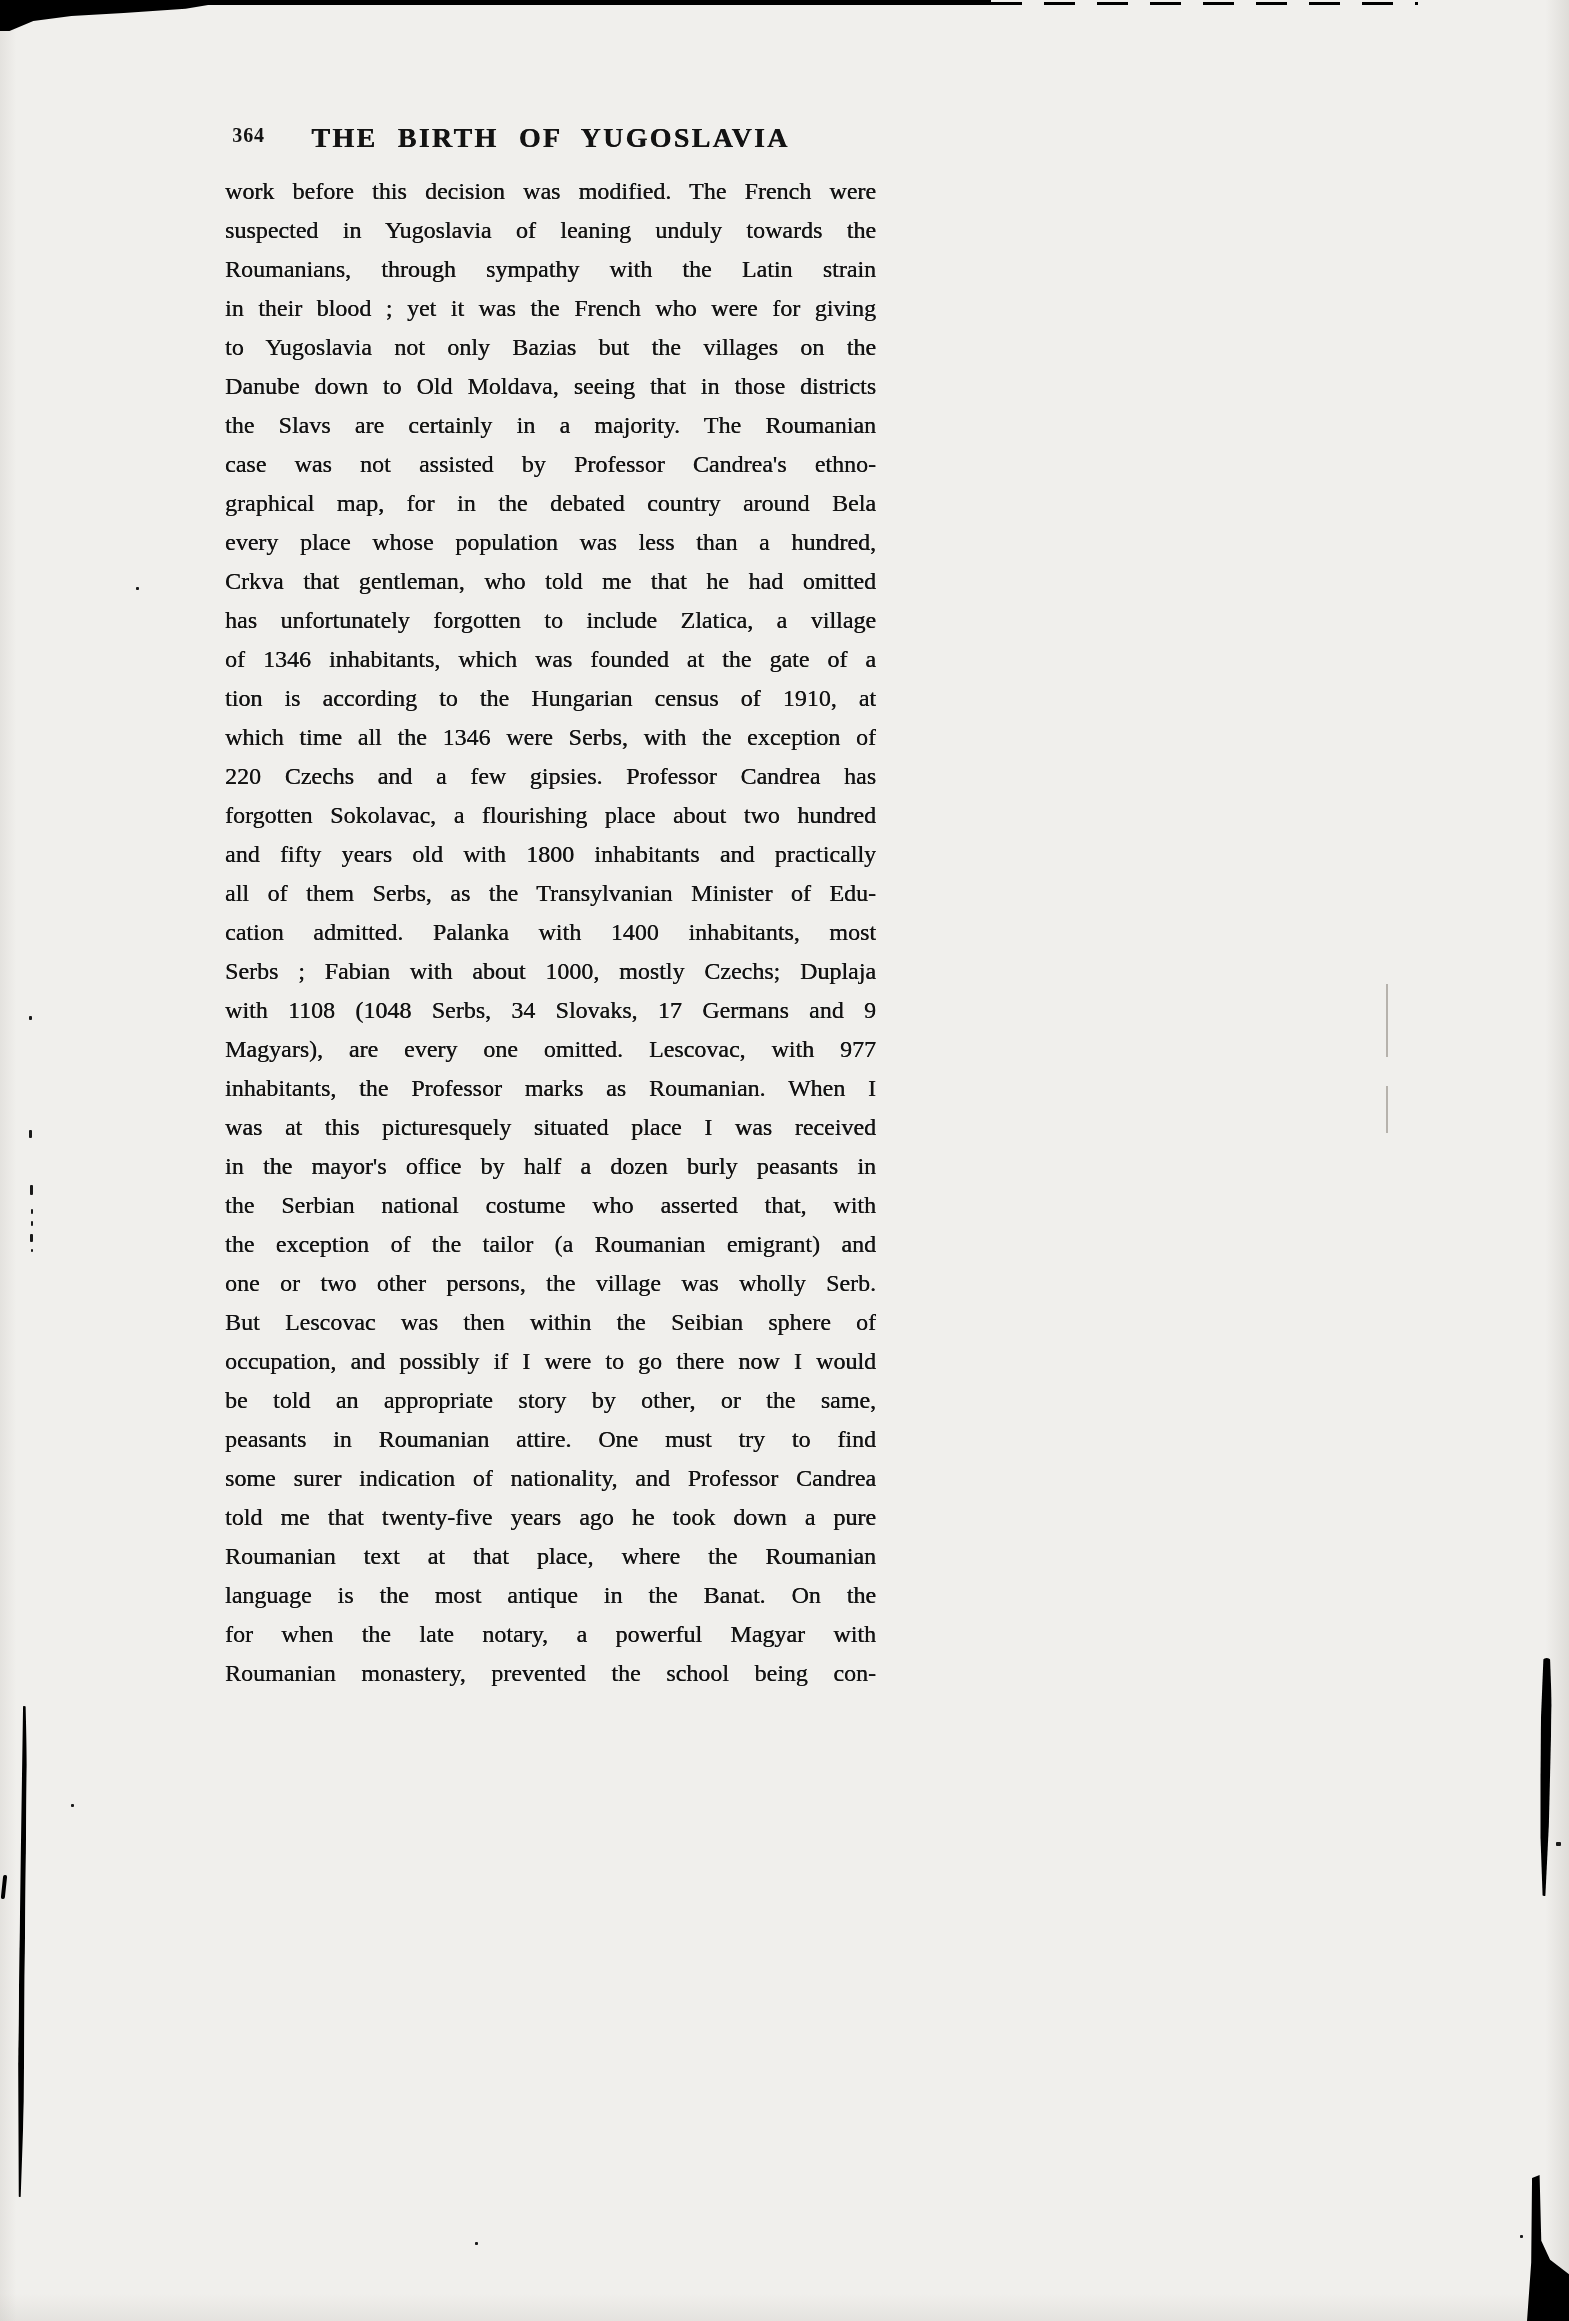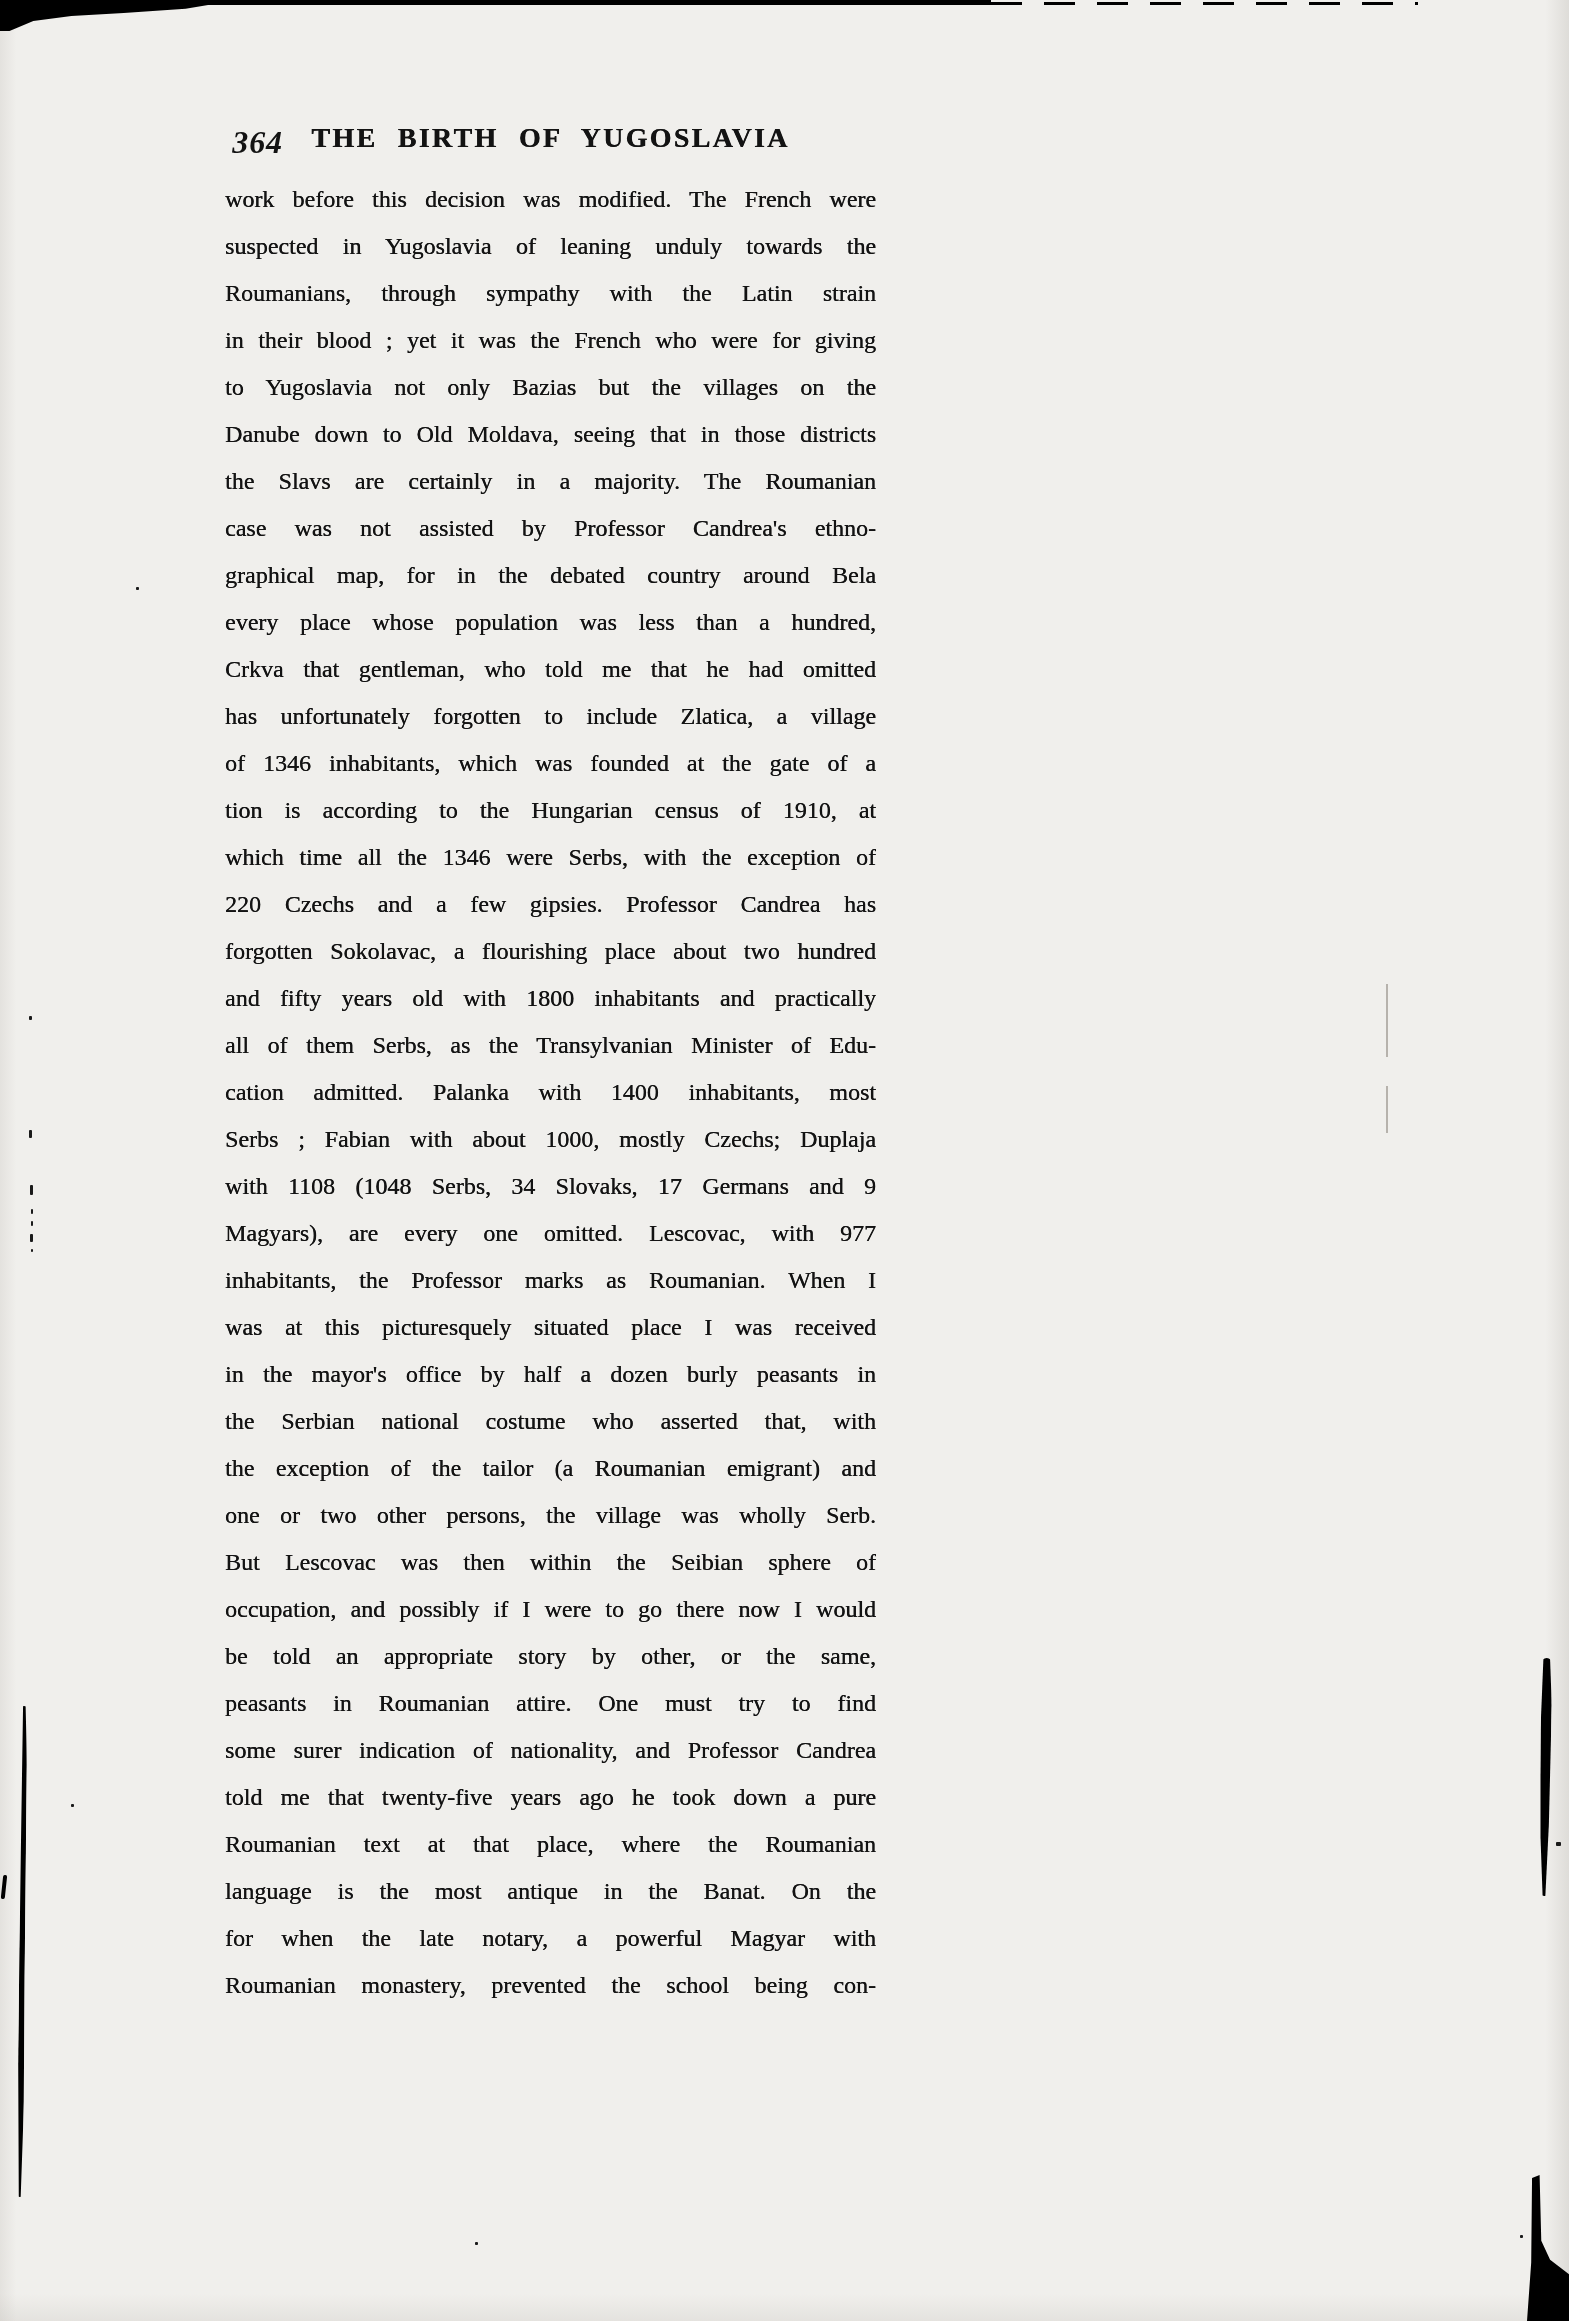--- a/index.html
+++ b/index.html
@@ -19,21 +19,21 @@
       var(--paper, #f0efec);
   }
 
   
   .header {
     position: absolute; left: 225px; top: 122px; width: 651px; height: 36px;
     color: var(--ink, #131313);
   }
   .pagenum {
     position: absolute; left: 7.3px; top: 1.8px;
-    font-size: 32px; font-weight: 700; letter-spacing: 0.9px; font-style: italic;
+    font-size: 20px; font-weight: 700; letter-spacing: 0.9px;
   }
   .title {
     display: block; text-align: center;
     font-size: 28px; font-weight: 700;
     letter-spacing: 2.3px; word-spacing: 11px;
     text-shadow: 0.4px 0 0 currentColor;
   }
 
   
   .bodytext {
@@ -42,21 +42,20 @@
   }
   .text-line {
     font-size: 24px;
     line-height: 39px;
     height: 39px;
     text-align: justify;
     text-align-last: justify;
     text-shadow: 0.3px 0 0 currentColor;
     white-space: normal;
     overflow: hidden;
-    margin-top: 8px;
   }
 
   
   .artifact { position: absolute; background: #000; }
 
   .top-edge-line   { left: 0; top: 0; width: 991px; height: 4.5px; }
   .top-dashes {
     left: 991px; top: 1.8px; width: 427px; height: 3.6px;
     background: repeating-linear-gradient(90deg,#000 0 31px, transparent 31px 53px);
   }

